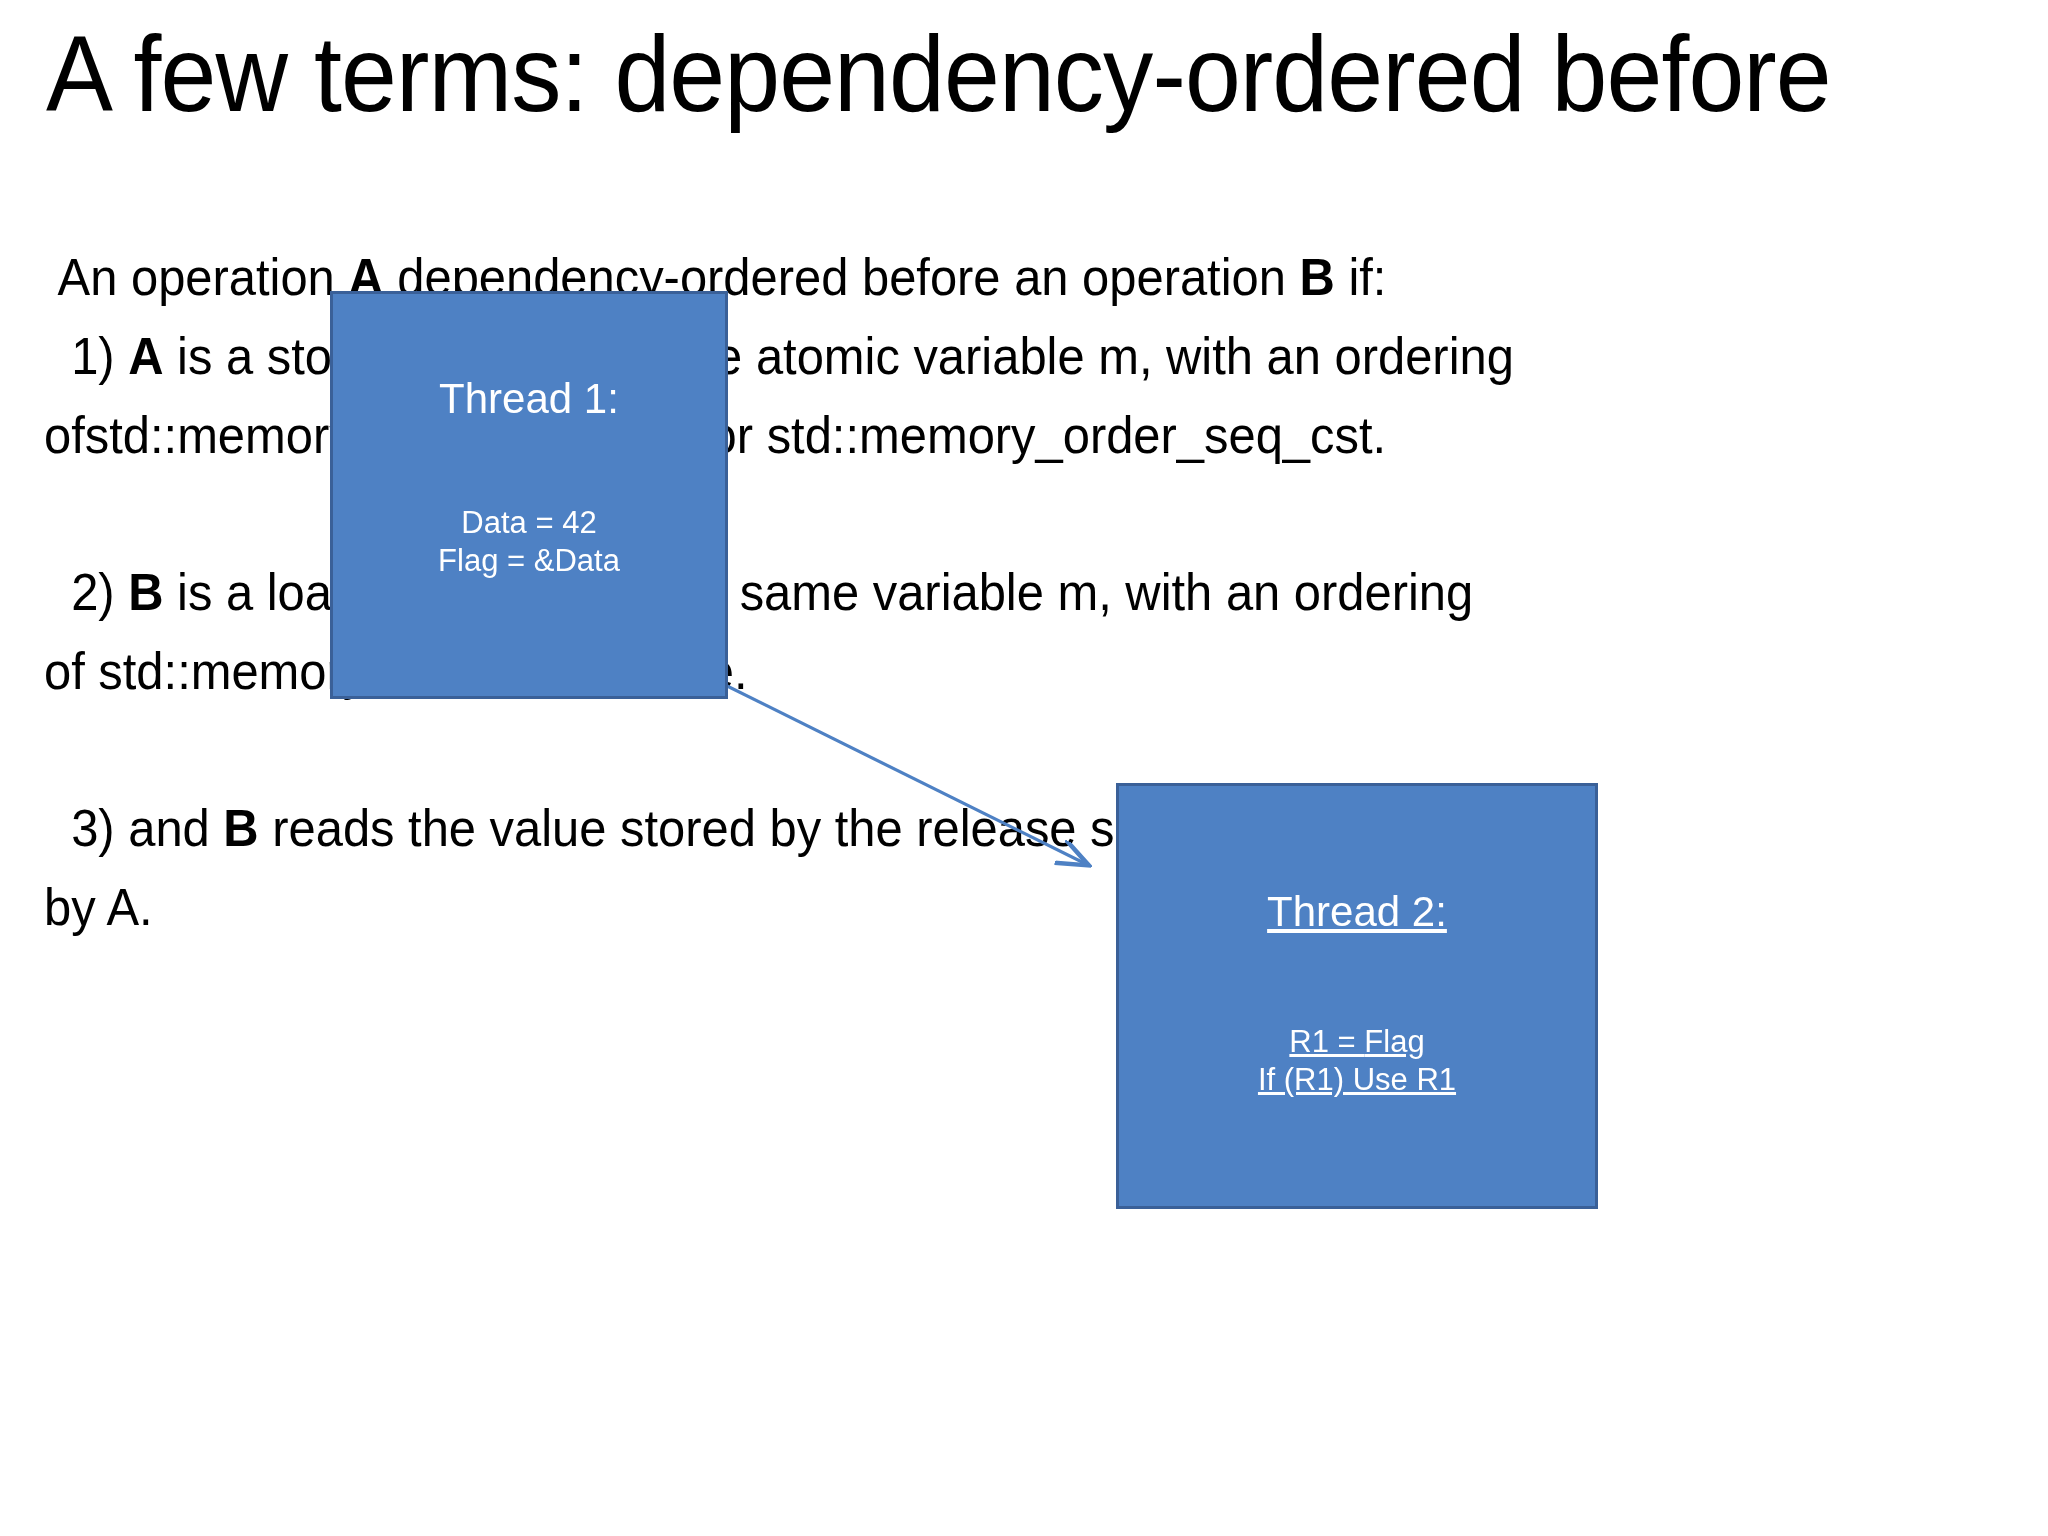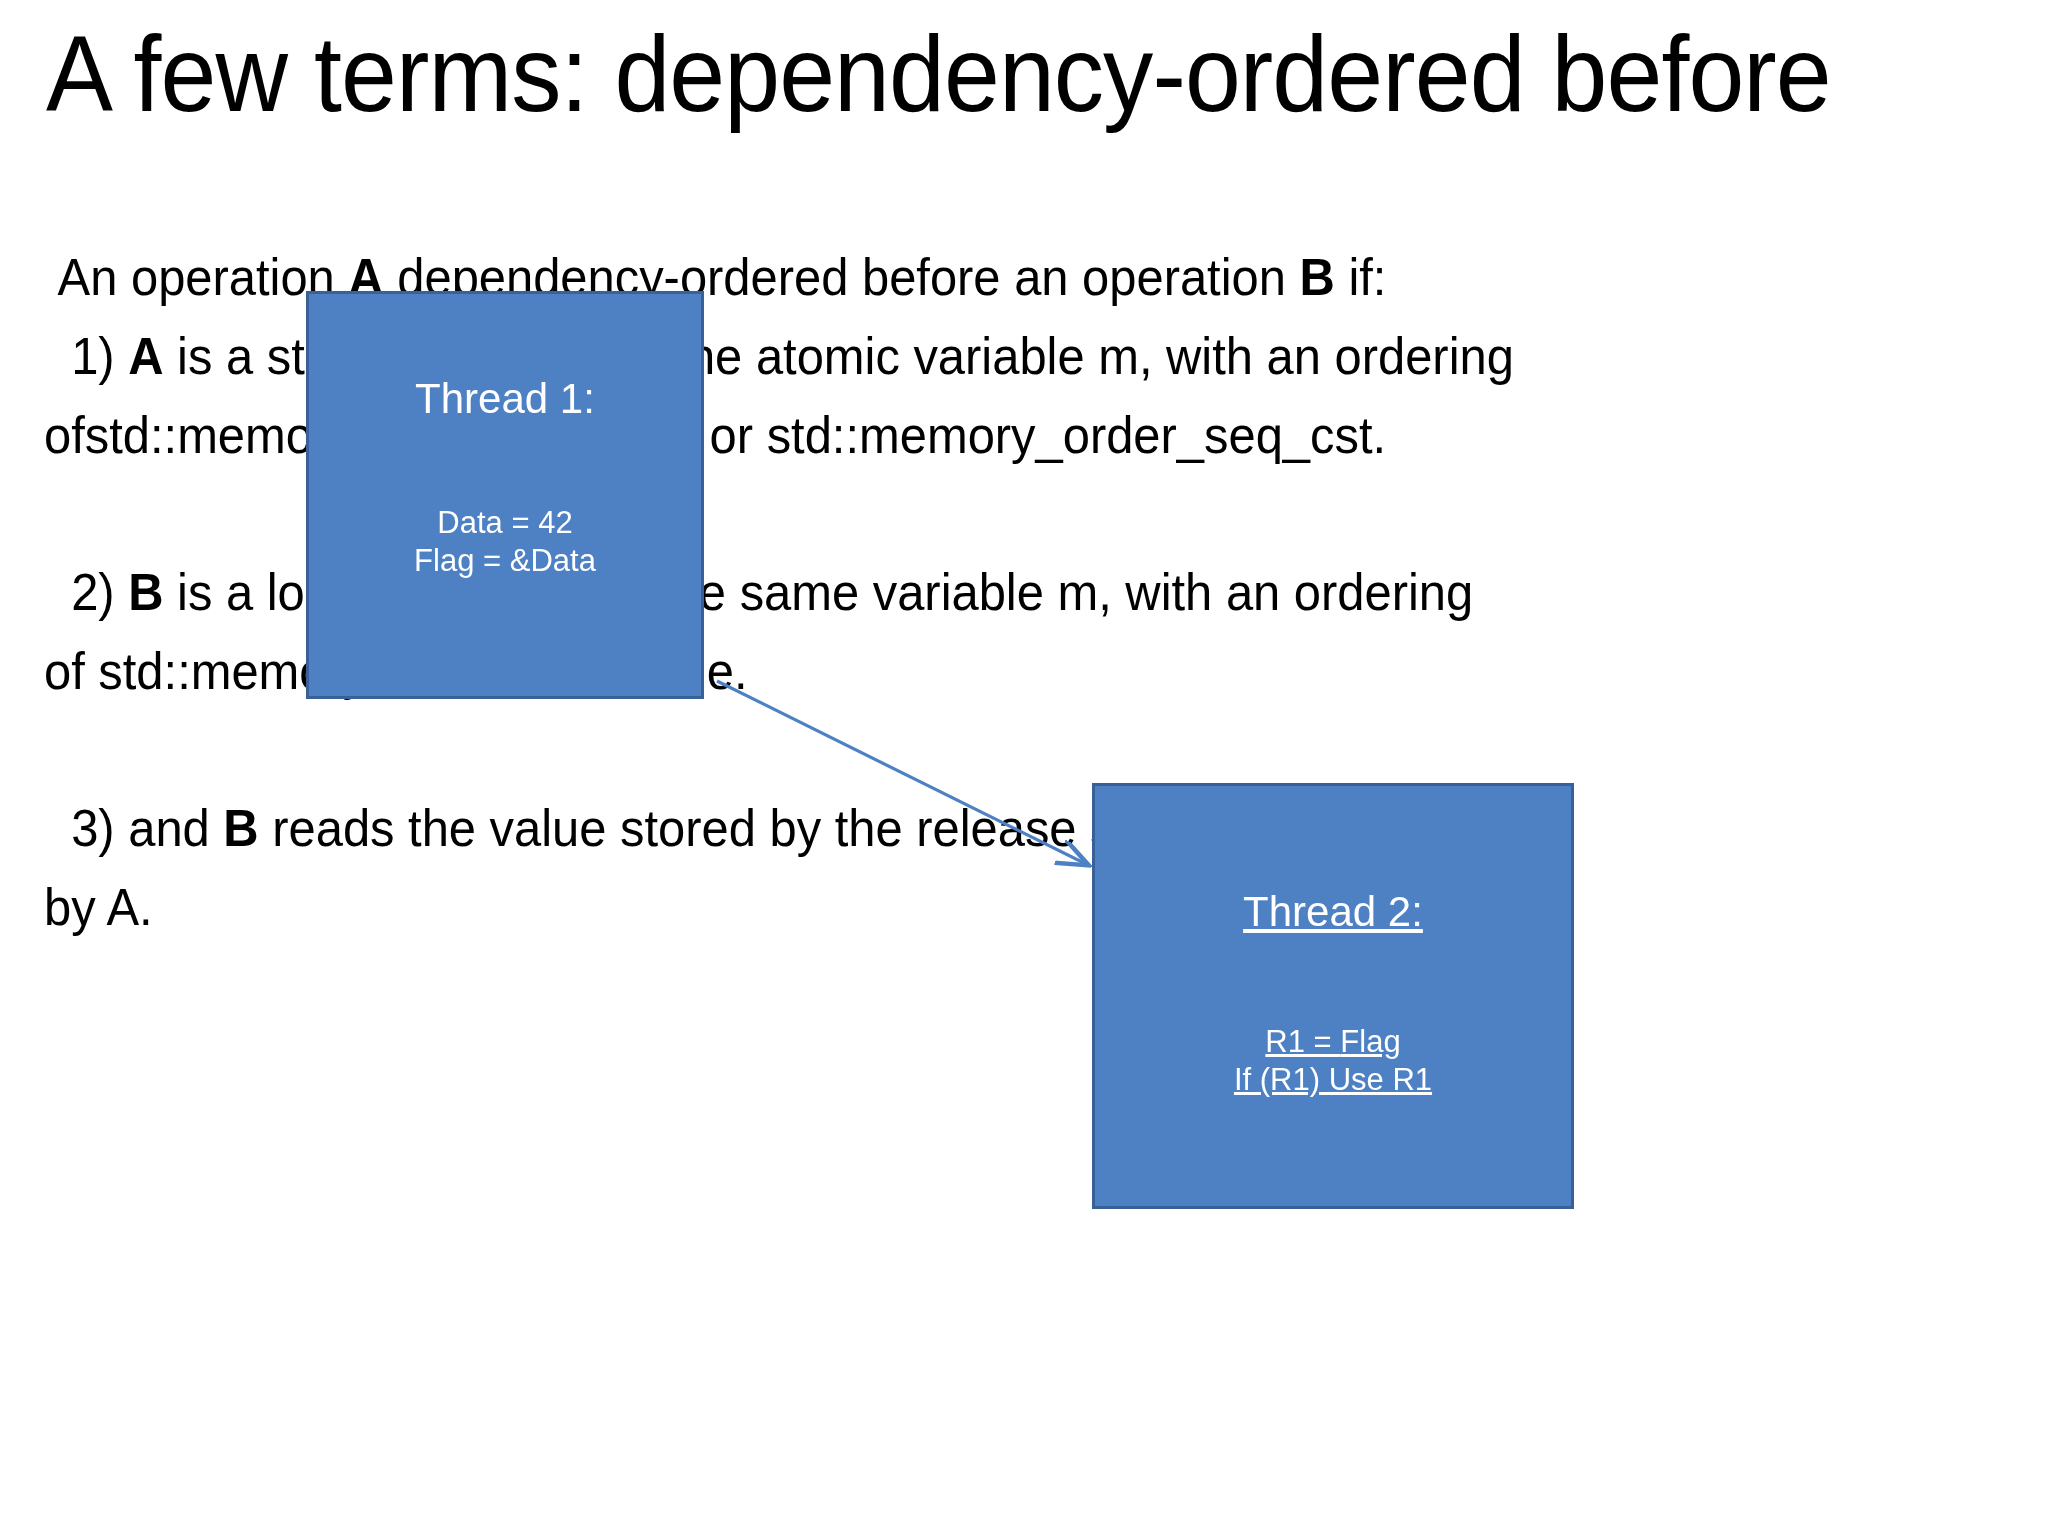--- a/index.html
+++ b/index.html
@@ -65,20 +65,21 @@
     position: absolute;
     background: #4E81C4;
     border: 3px solid #3A6098;
     box-sizing: border-box;
     display: flex;
     flex-direction: column;
     align-items: center;
     justify-content: flex-start;
     color: #ffffff;
     font-family: "Liberation Sans", sans-serif;
+    margin-left: 24px;
   }
   #thread1-box {
     left: 306px;
     top: 291px;
     width: 398px;
     height: 408px;
   }
   #thread2-box {
     left: 1092px;
     top: 783px;

